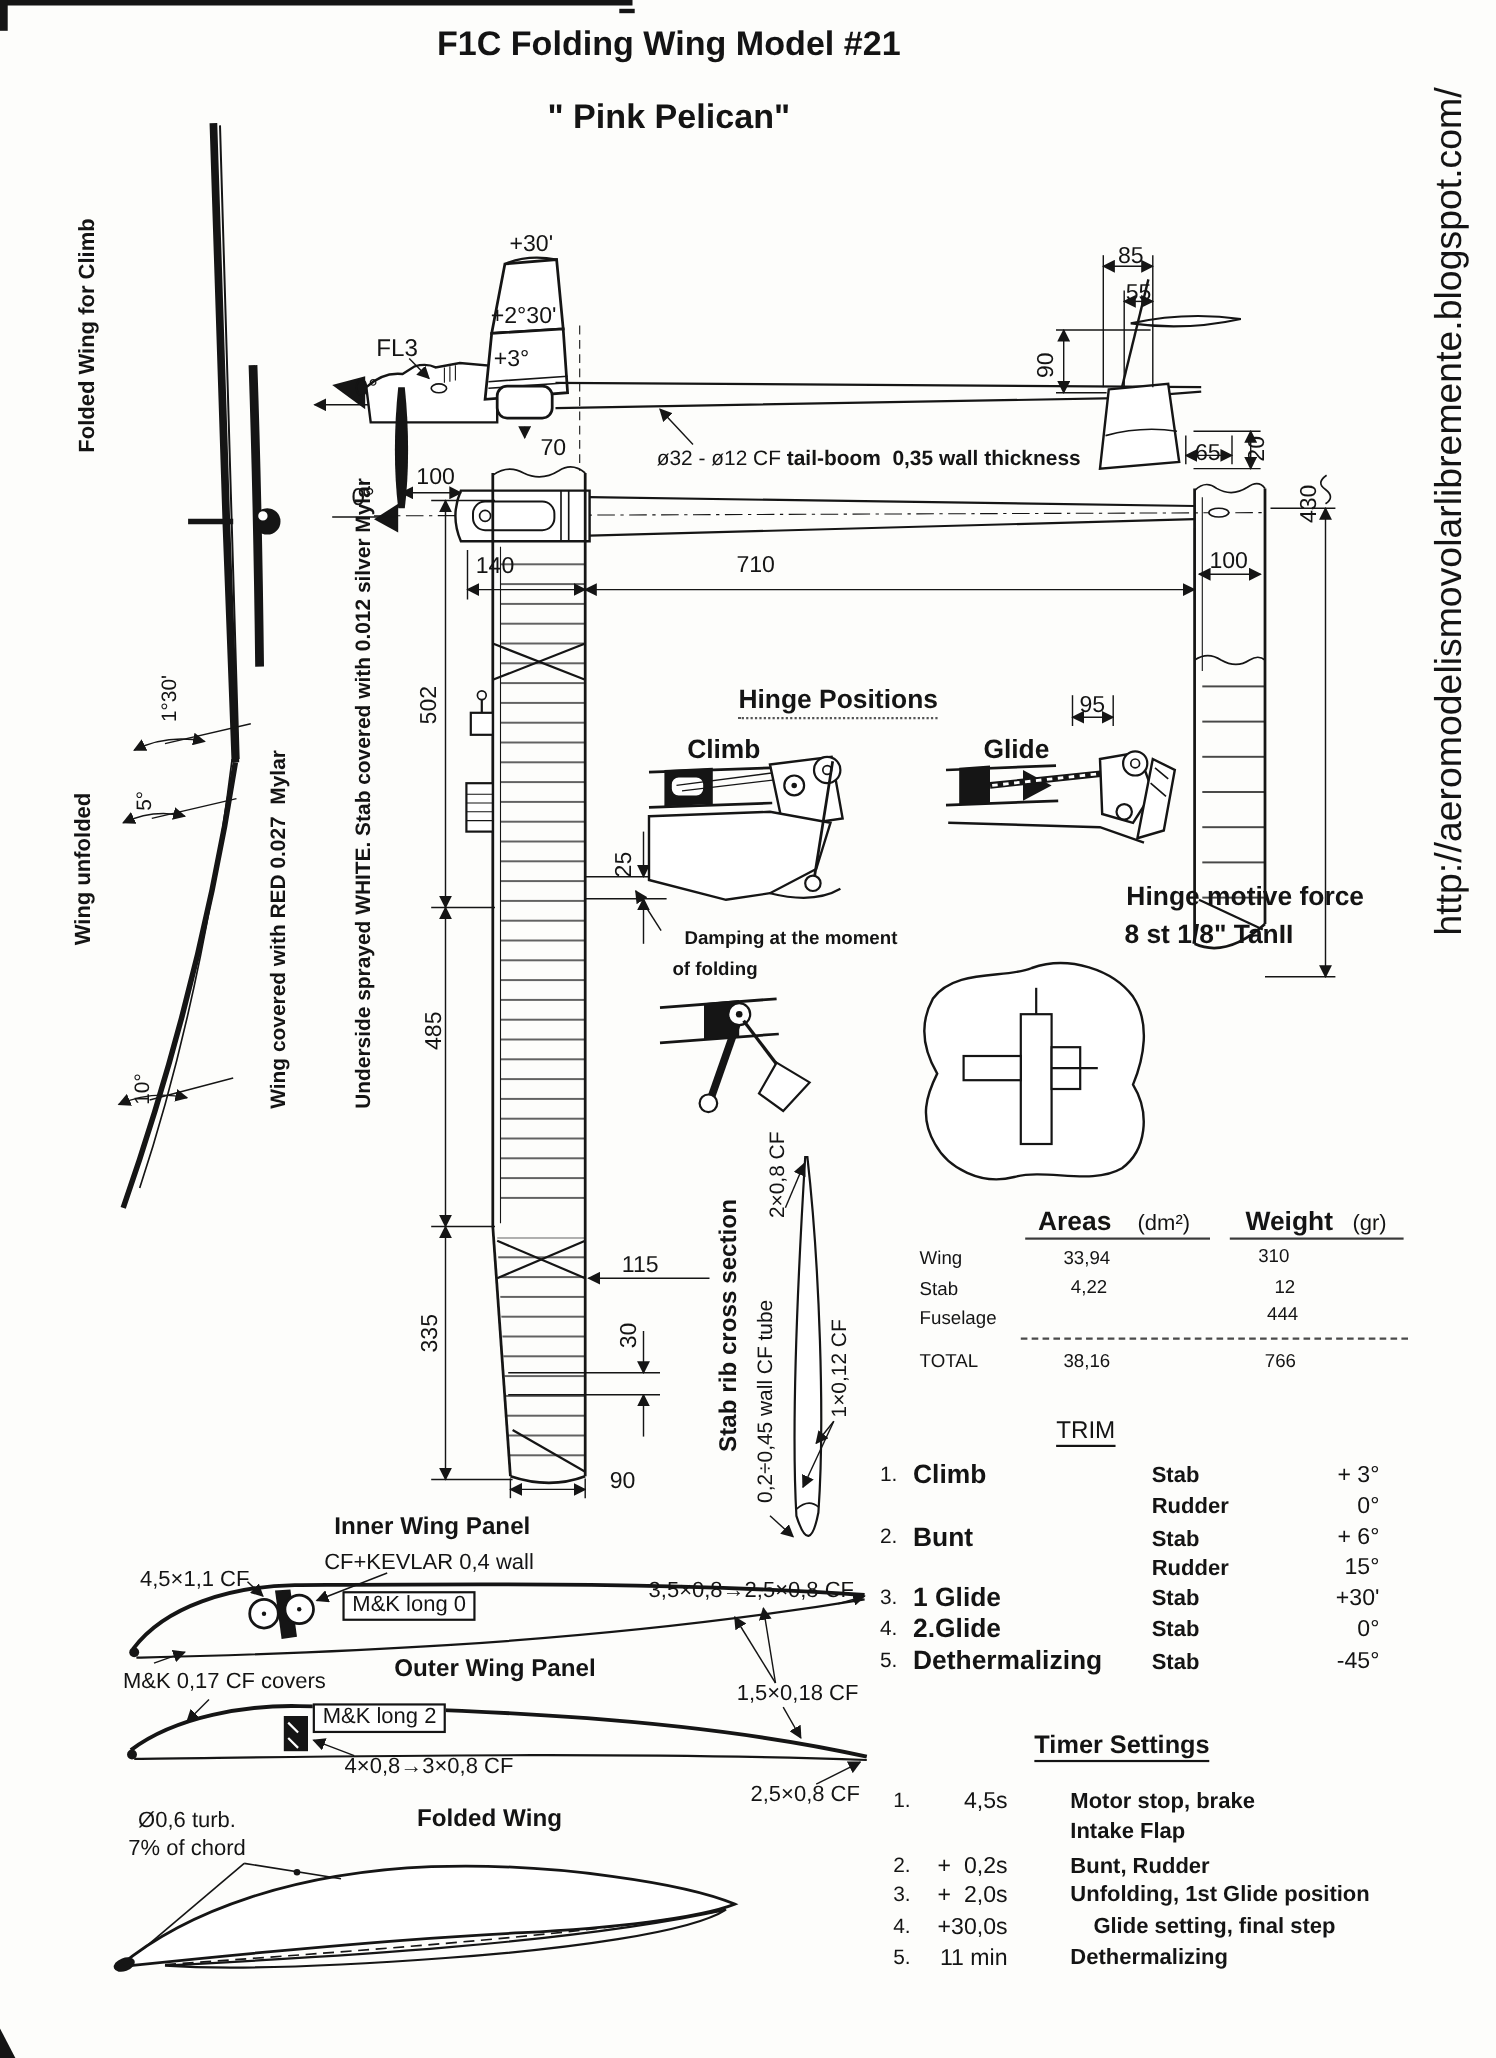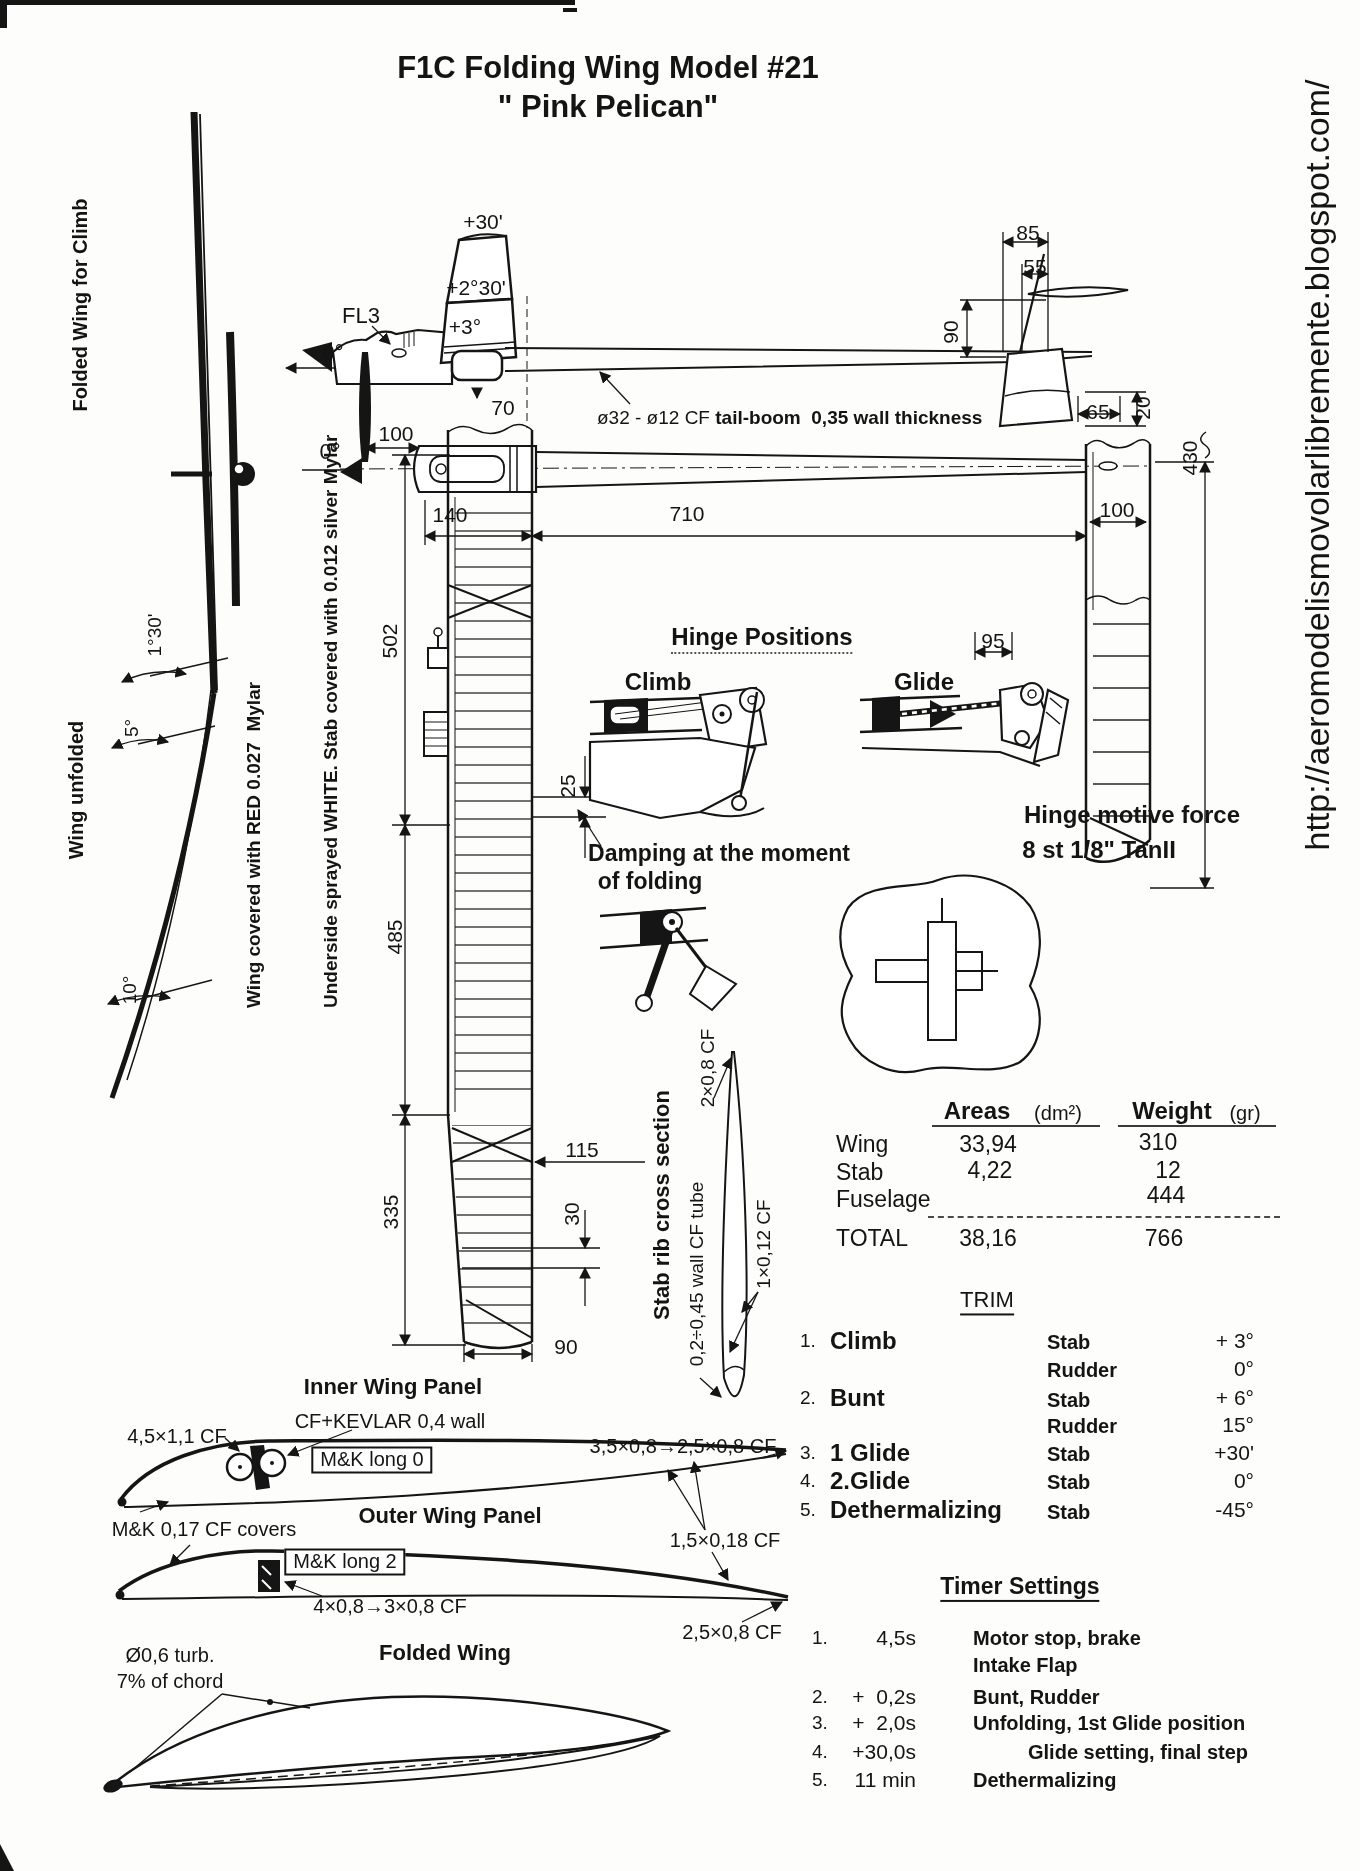--- a/index.html
+++ b/index.html
@@ -4,21 +4,21 @@
 <style>
   html,body{margin:0;padding:0;background:#e8e8e4;}
   #page{position:relative;width:1360px;height:1871px;background:#fdfdfb;overflow:hidden;
         font-family:"Liberation Sans", sans-serif;color:#141414;}
   .lbl{position:absolute;transform:translate(-50%,-50%);font-size:21px;line-height:1.05;
        white-space:pre;color:#141414;}
   .rot{transform:translate(-50%,-50%) rotate(-90deg);}
   .lblL{position:absolute;transform:translate(0,-50%);font-size:19px;white-space:pre;}
   .lblR{position:absolute;transform:translate(0,-50%);font-size:21px;white-space:pre;text-align:right;}
   .b{font-weight:bold;}
-  .s19{font-size:19px}.s20{font-size:20px}.s22{font-size:22px}.s23{font-size:23px}
+  .s19{font-size:19px}.s20{font-size:20px}.s22{font-size:22px}.s23{font-size:17px}
   .s24{font-size:24px}.s25{font-size:23px}.s31{font-size:31px}.s34{font-size:34px}
   .ul{border-bottom:2px solid #141414;padding-bottom:2px;}
   .uldash{border-bottom:2px dotted #555;padding-bottom:3px;}
   .boxed{border:2px solid #141414;padding:0 7px 2px 7px;background:#fff;}
   .rule{position:absolute;border-top:2px solid #3a3a3a;}
   .ruledash{position:absolute;border-top:2px dashed #4a4a4a;}
   svg{position:absolute;left:0;top:0;}
   .k{stroke:#151515;fill:none;}
   .kf{stroke:#151515;fill:#ffffff;}
   .fb{fill:#151515;stroke:none;}
@@ -278,21 +278,21 @@
     <path d="M108,1788 C170,1736 270,1702 392,1697 C505,1693 625,1713 668,1731 C635,1744 555,1753 475,1757 C345,1763 175,1781 108,1788 Z" class="kf" stroke-width="2.5"></path>
     <path d="M150,1787 C300,1779 520,1767 660,1736 C628,1757 515,1772 405,1780 C310,1787 210,1791 150,1787 Z" class="k" stroke-width="2"></path>
     <path d="M150,1786 C350,1772 550,1757 656,1737" class="k" stroke-width="1.5" stroke-dasharray="10 6"></path>
     <ellipse cx="113" cy="1786" rx="10" ry="6" class="fb" transform="rotate(-20 113 1786)"></ellipse>
     <path d="M222,1694 L310,1708" class="k" stroke-width="1.5"></path>
     <path d="M222,1694 L130,1772" class="k" stroke-width="1.5"></path>
     <circle cx="270" cy="1702" r="3" class="fb"></circle>
   </g>
 </svg>
 
-<div class="lbl s31 b" style="left:608px;top:68px">F1C Folding Wing Model #21</div>
+<div class="lbl s31 b" style="left:608px;top:40px">F1C Folding Wing Model #21</div>
 <div class="lbl s31 b" style="left:608px;top:107px">" Pink Pelican"</div>
 
 <div class="lbl rot s34" style="left:1318px;top:465px">http://aeromodelismovolarlibremente.blogspot.com/</div>
 
 <div class="lbl rot s20 b" style="left:80px;top:305px">Folded Wing for Climb</div>
 <div class="lbl rot s19" style="left:155px;top:635px">1°30'</div>
 <div class="lbl rot s20 b" style="left:76px;top:790px">Wing unfolded</div>
 <div class="lbl rot s19" style="left:132px;top:728px">5°</div>
 <div class="lbl rot s19" style="left:130px;top:990px">10°</div>
 
@@ -393,21 +393,21 @@
 <div class="lblL s20 b" style="left:973px;top:1638px">Motor stop, brake</div>
 <div class="lblL s20 b" style="left:973px;top:1665px">Intake Flap</div>
 <div class="lblL" style="left:812px;top:1697px">2.</div>
 <div class="lblR" style="left:832px;top:1697px;width:84px">+  0,2s</div>
 <div class="lblL s20 b" style="left:973px;top:1697px">Bunt, Rudder</div>
 <div class="lblL" style="left:812px;top:1723px">3.</div>
 <div class="lblR" style="left:832px;top:1723px;width:84px">+  2,0s</div>
 <div class="lblL s20 b" style="left:973px;top:1723px">Unfolding, 1st Glide position</div>
 <div class="lblL" style="left:812px;top:1752px">4.</div>
 <div class="lblR" style="left:832px;top:1752px;width:84px">+30,0s</div>
-<div class="lblL s20 b" style="left:1028px;top:1752px">Glide setting, final step</div>
+<div class="lblL s20 b" style="left:994px;top:1752px">Glide setting, final step</div>
 <div class="lblL" style="left:812px;top:1780px">5.</div>
 <div class="lblR" style="left:832px;top:1780px;width:84px">11 min</div>
 <div class="lblL s20 b" style="left:973px;top:1780px">Dethermalizing</div>
 
 <div class="lbl s22 b" style="left:393px;top:1387px">Inner Wing Panel</div>
 <div class="lbl s20" style="left:390px;top:1421px">CF+KEVLAR 0,4 wall</div>
 <div class="lbl s20" style="left:177px;top:1436px">4,5×1,1 CF</div>
 <div class="lbl s20 boxed" style="left:372px;top:1460px">M&amp;K long 0</div>
 <div class="lbl s20" style="left:683px;top:1446px">3,5×0,8→2,5×0,8 CF</div>
 <div class="lbl s20" style="left:204px;top:1529px">M&amp;K 0,17 CF covers</div>

